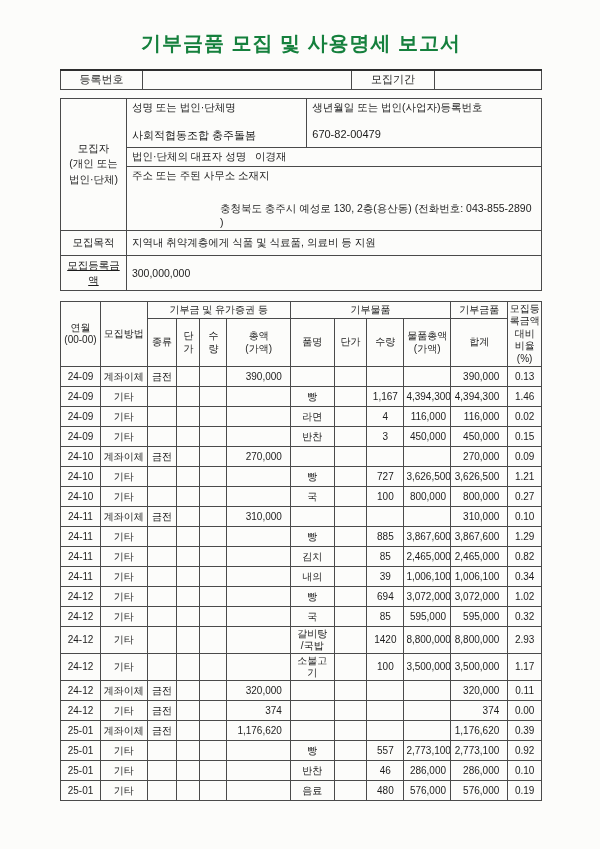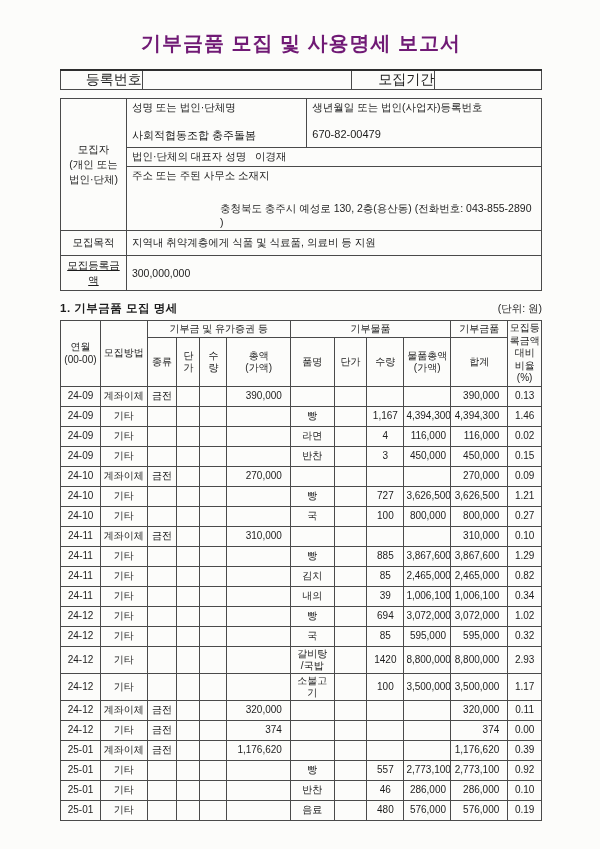--- a/index.html
+++ b/index.html
@@ -5,28 +5,28 @@
   * { margin:0; padding:0; box-sizing:border-box; }
   html,body { background:#e9e9e7; }
   body { font-family:"Liberation Sans","DejaVu Sans",sans-serif; }
   .page {
     position:relative; width:600px; height:849px; margin:0 auto;
     background:#fcfcfa; color:#1c1c1c; overflow:hidden;
   }
   .content { padding:26px 58px 0 60px; }
 
   .reg-note { font-size:9px; letter-spacing:-0.2px; color:#222; margin-bottom:8px; white-space:nowrap; }
-  .doc-title { text-align:center; font-size:20px; font-weight:bold; letter-spacing:1px; color:#701a75; margin:4px 0 12px 0; }
+  .doc-title { text-align:center; font-size:20px; font-weight:bold; letter-spacing:1px; color:#15803d; margin:4px 0 12px 0; }
 
   table { border-collapse:collapse; width:100%; table-layout:fixed; }
   td, th { border:1px solid #4a4a4a; font-weight:normal; vertical-align:middle; overflow:hidden; }
 
   
   .strip-table { border-top:2px solid #2e2e2e; border-bottom:1.5px solid #2e2e2e; margin-bottom:8px; }
-  .strip-table td { height:19px; font-size:14px; text-align:right; }
+  .strip-table td { height:19px; font-size:11px; text-align:center; }
 
   
   .form-table { border-top:1.5px solid #2e2e2e; border-bottom:1.5px solid #2e2e2e; margin-bottom:10px; }
   .form-table td { font-size:10.5px; padding:2px 5px; }
   .label-col { text-align:center; white-space:pre-line; line-height:1.45; }
   .cell-top-label { vertical-align:top; }
   .cell-top-label .fld-label { display:block; font-size:10.5px; margin-bottom:13px; }
   .cell-top-label .fld-value { display:block; font-size:11px; }
   .rep-line { white-space:pre; }
   .addr-cell .fld-label { display:block; margin-bottom:19px; }
@@ -105,24 +105,20 @@
         <td class="label-col" style="height:25px" data-interactable="false">모집목적</td>
         <td colspan="2" data-interactable="false">지역내 취약계층에게 식품 및 식료품, 의료비 등 지원</td>
       </tr>
       <tr data-interactable="false">
         <td class="label-col" style="height:25px; padding:2px 1px;text-decoration:underline;" data-interactable="false">모집등록금액</td>
         <td colspan="2" data-interactable="false">300,000,000</td>
       </tr>
     </tbody>
       </table>
 
-    <div class="sec-head-row" data-interactable="false">
-      <span class="sec-title" data-interactable="false">1. 기부금품 모집 명세</span>
-      <span class="unit-note" data-interactable="false">(단위: 원)</span>
-    </div>
 
     <table class="data-table" data-interactable="false">
       <colgroup>
         <col style="width:8.3%">
           <col style="width:9.7%">
         <col style="width:6.2%">
           <col style="width:4.8%">
           <col style="width:5.6%">
           <col style="width:13.2%">
         <col style="width:9.1%">

